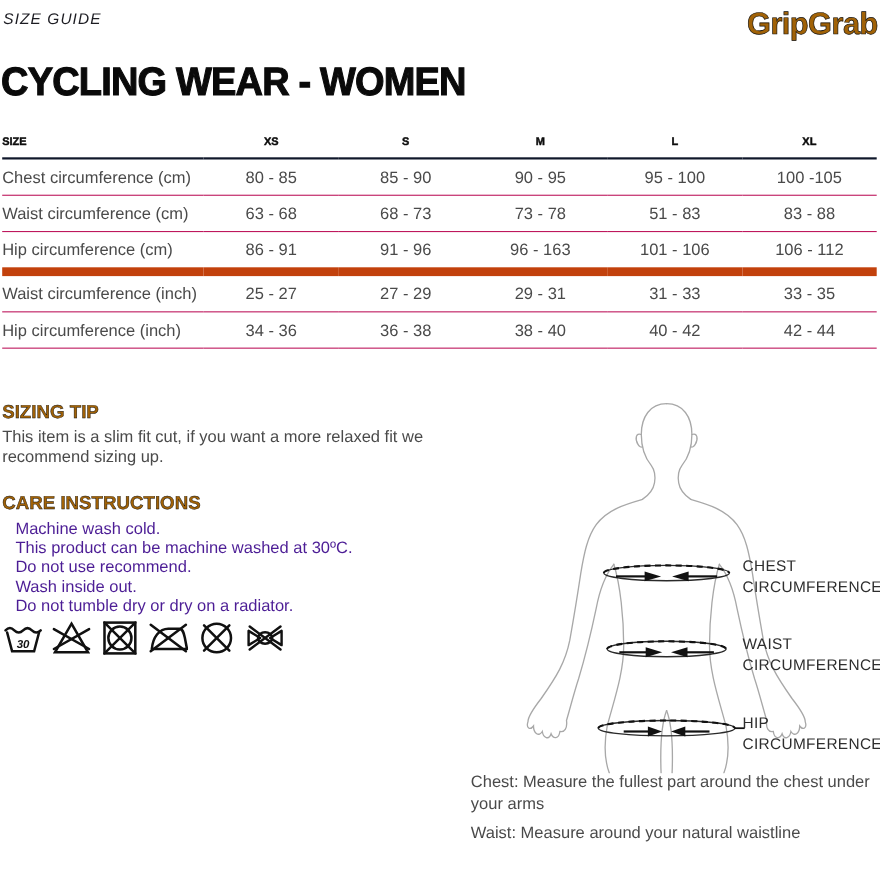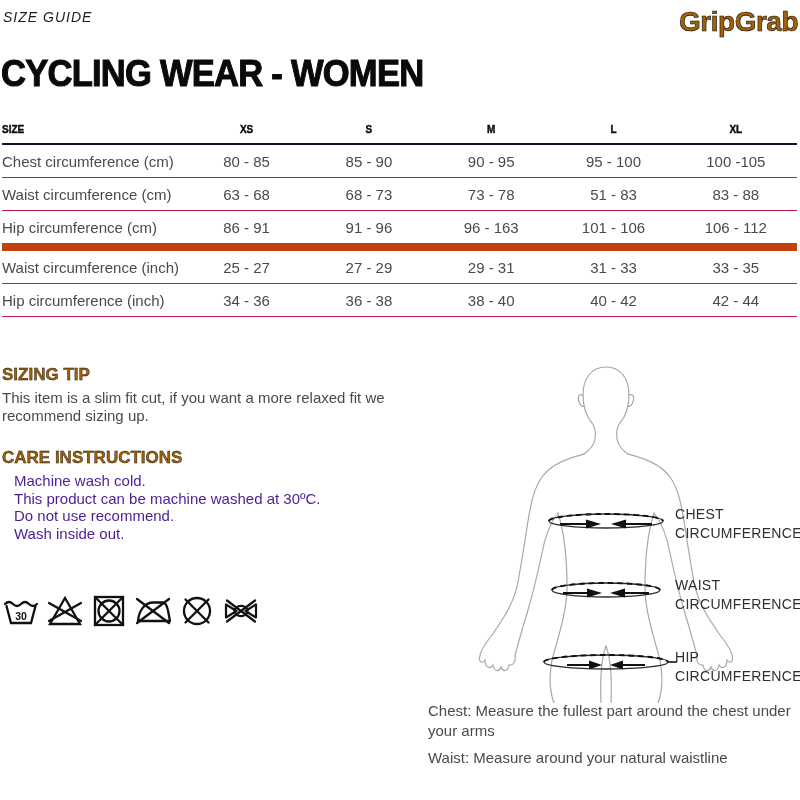--- a/index.html
+++ b/index.html
@@ -21,21 +21,21 @@
   tbody td{font-size:15px;color:#4a4a4a;text-align:center;height:32px;vertical-align:middle;border-bottom:1px solid #be185d;padding:0;}
   tbody td.row-label{text-align:left;}
   tr.section-end td{border-bottom:8px solid #c2410c;}
 
   
   .sizing-tip-heading{left:2px;top:365px;}
   .care-heading{left:2px;top:448px;}
   .section-heading{font-size:17px;font-weight:bold;color:#a16207;-webkit-text-stroke:0.4px #0c0c0c;}
   .sizing-tip-text{left:2px;top:389px;width:436px;font-size:15px;line-height:17.5px;color:#4a4a4a;}
   .care-lines{left:2px;top:472px;width:440px;font-size:15px;line-height:17.6px;color:#4c1d95;margin-left:12px;}
-  .care-icons{left:3px;top:593px;display:flex;gap:8px;align-items:center;}
+  .care-icons{left:3px;top:562px;display:flex;gap:8px;align-items:center;font-style:italic;}
   .care-icons svg{display:block;}
 
   
   .diagram{left:430px;top:357px;width:370px;height:346px;}
   .diagram svg{position:absolute;left:0;top:0;}
   .measure-label{position:absolute;font-size:14px;line-height:18.5px;letter-spacing:0.3px;color:#2e2e2e;}
   .measure-label span{display:block;}
   .lbl-chest{left:245px;top:148px;}
   .lbl-waist{left:245px;top:219px;}
   .lbl-hip{left:245px;top:291px;}
@@ -118,20 +118,21 @@
 
 <h2 class="abs sizing-tip-heading section-heading" style="margin:0;">SIZING TIP</h2>
 <p class="abs sizing-tip-text" style="margin:0;">This item is a slim fit cut, if you want a more relaxed fit we recommend sizing up.</p>
 
 <h2 class="abs care-heading section-heading" style="margin:0;">CARE INSTRUCTIONS</h2>
 <div class="abs care-lines" id="care-lines">
     <div>Machine wash cold.</div>
     <div>This product can be machine washed at 30ºC.</div>
     <div>Do not use recommend.</div>
     <div>Wash inside out.</div>
+    <div>Do not tumble dry or dry on a radiator.</div>
   </div>
 
 <div class="abs care-icons">
 
   <span>
     <svg width="36" height="36" viewBox="0 0 36 36" fill="none" stroke="#111" stroke-width="2.3" stroke-linecap="round">
       <path d="M2,11 Q6,7 10,11 T18,11 T26,11 T34,11"></path>
       <path d="M3.5,13 L8,30 L28,30 L32.5,13"></path>
       <text x="18" y="27" font-size="10.5" font-weight="bold" fill="#111" stroke="none" text-anchor="middle" font-family="Liberation Sans, sans-serif">30</text>
     </svg>

